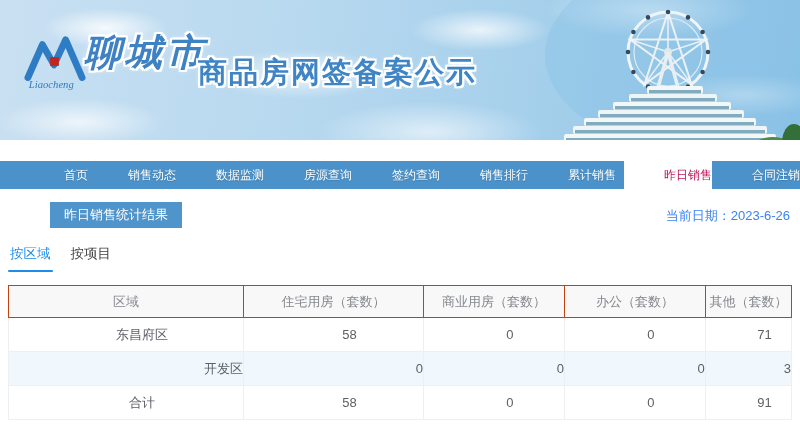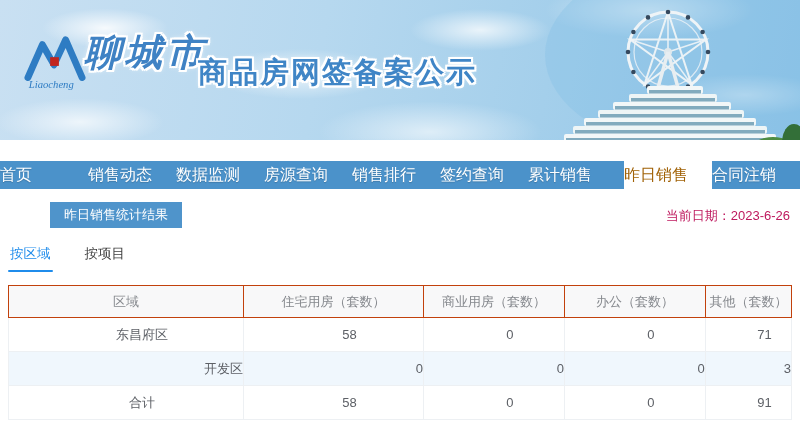--- a/index.html
+++ b/index.html
@@ -30,30 +30,30 @@
   .shoreline { position:absolute; left:350px; top:138px; width:235px; height:23px;
     background:
       radial-gradient(ellipse 60px 10px at 45px 14px, rgba(110,160,80,.55), rgba(0,0,0,0) 70%),
       radial-gradient(ellipse 70px 9px at 135px 18px, rgba(90,150,70,.45), rgba(0,0,0,0) 70%),
       radial-gradient(ellipse 90px 12px at 185px 12px, rgba(150,200,225,.8), rgba(0,0,0,0) 75%),
       linear-gradient(180deg, rgba(160,205,230,0), rgba(150,200,228,.55)); }
 
   
   .nav { position:absolute; left:0; top:161px; width:800px; height:28px; display:flex;
     background:#4b92ca; }
-  .nav-item { flex:1; text-align:left; line-height:28px; font-size:16px; color:#fff;
+  .nav-item { flex:1; text-align:right; line-height:28px; font-size:12px; color:#fff;
     cursor:pointer; text-shadow:0 1px 1px rgba(0,0,0,.18); white-space:nowrap; }
-  .nav-item.active { background:#fff; color:#a16207; text-shadow:none;margin-left:8px; }
+  .nav-item.active { background:#fff; color:#be185d; text-shadow:none;margin-left:8px; }
 
   
   .section-badge { position:absolute; left:18px; top:202px; height:26px; line-height:26px;
     padding:0 14px; background:#4f94cb; color:#fff; font-size:13px;margin-left:32px; }
-  .current-date { position:absolute; right:10px; top:207px; font-size:13px; color:#be185d; }
-
-  .tabs { position:absolute; left:8px; top:245px; display:flex; gap:30px; }
+  .current-date { position:absolute; right:10px; top:207px; font-size:13px; color:#3b82f6; }
+
+  .tabs { position:absolute; left:8px; top:245px; display:flex; gap:16px; }
   .tab { font-size:13.5px; color:#404040; padding:0 2px 9px 2px; cursor:pointer; position:relative; }
   .tab.active { color:#1f8ceb; }
   .tab.active::after { content:""; position:absolute; left:0; right:0; bottom:0; height:2px;
     background:#1f8ceb; border-radius:1px; }
 
   
   table.stats { position:absolute; left:8px; top:285px; width:784px; border-collapse:collapse;
     font-size:13px; table-layout:fixed; }
   table.stats th { height:32px; background:#f8f8f9; color:#85888d; font-weight:normal;
     border:1px solid #c2410c; }
@@ -132,22 +132,22 @@
       <ellipse cx="233" cy="150" rx="22" ry="13" fill="#4e8c42"></ellipse>
       <ellipse cx="254" cy="142" rx="12" ry="18" fill="#336f38"></ellipse>
     </svg>
   </div>
 
   <div class="nav">
     <div class="nav-item">首页</div>
     <div class="nav-item">销售动态</div>
     <div class="nav-item">数据监测</div>
     <div class="nav-item">房源查询</div>
+    <div class="nav-item">签约查询</div>
     <div class="nav-item">销售排行</div>
-    <div class="nav-item">签约查询</div>
     <div class="nav-item">累计销售</div>
     <div class="nav-item active">昨日销售</div>
     <div class="nav-item">合同注销</div>
   </div>
 
   <div class="section-badge">昨日销售统计结果</div>
   <div class="current-date">当前日期：2023-6-26</div>
 
   <div class="tabs">
     <div class="tab active">按区域</div>

